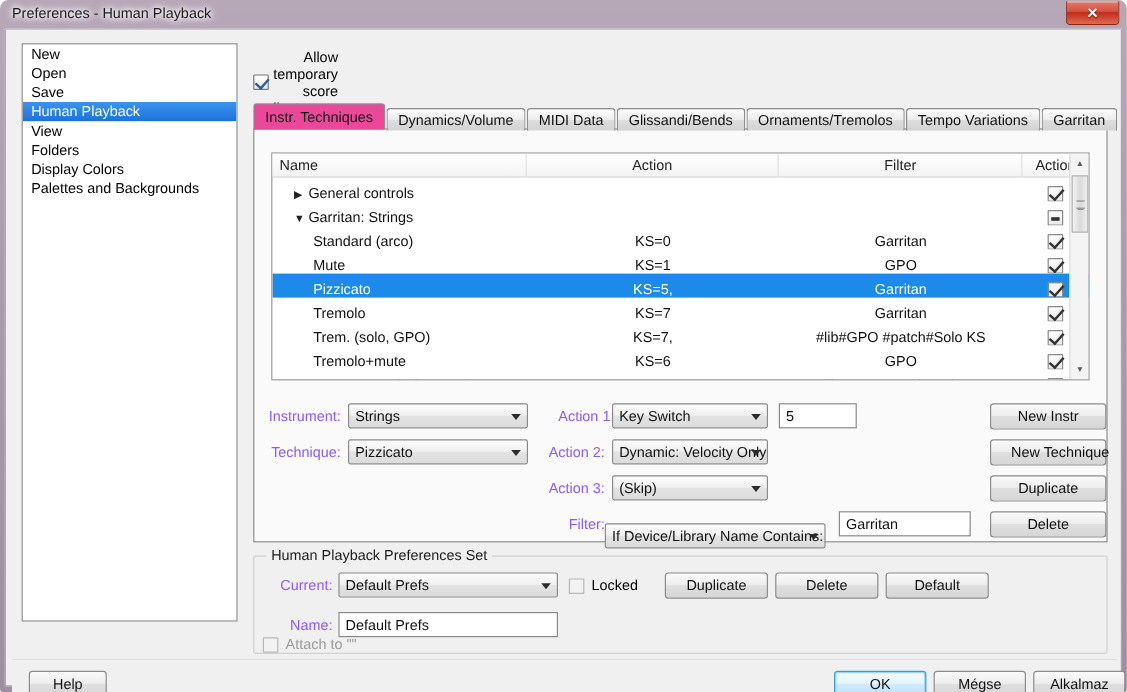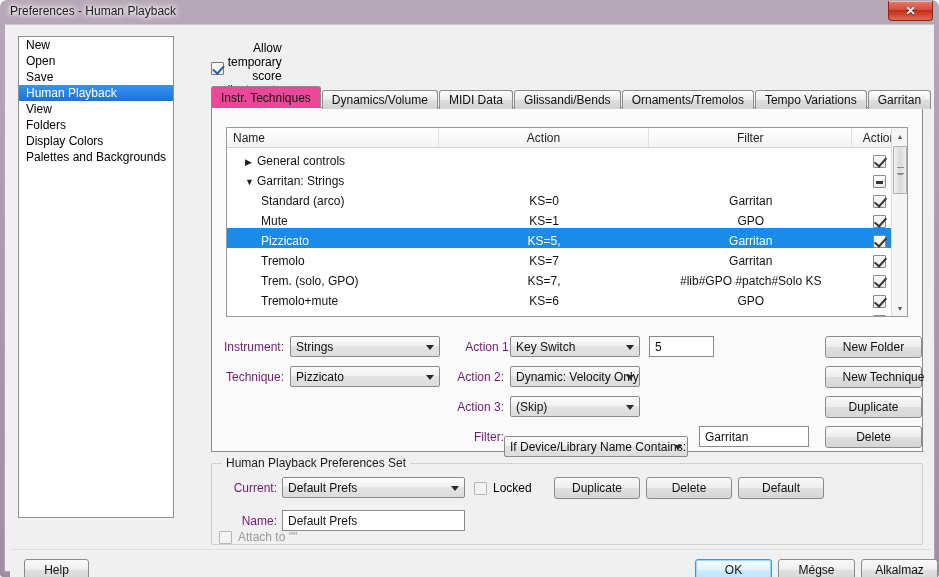--- a/index.html
+++ b/index.html
@@ -62,21 +62,21 @@
     width: 931px; height: 548px;
     background: #f0f0f0;
     border: 1px solid #b0a4b2;
     border-top: 1px solid #cfc5d0;
   }
 
   
   .catlist {
     position: absolute;
     left: 13px; top: 11px;
-    width: 156px; height: 482px;
+    width: 180px; height: 482px;
     background: #ffffff;
     border: 1px solid #8f8f8f;
     overflow: hidden;
   }
   .catlist .item {
     padding: 1px 4px 1px 7px;
     font-size: 12px;
     color: #000;
     line-height: 14px;
     white-space: nowrap;
@@ -259,21 +259,21 @@
     width:7px; height:5px;
     border-top:1px solid #8d8d8d;
     border-bottom:1px solid #8d8d8d;
     box-shadow: 0 2px 0 -1px #8d8d8d;
   }
 
   
   .lbl {
     position:absolute;
     font-size:12px;
-    color:#701a75;
+    color:#8b5cf6;
     text-align:right;
     cursor:default;
   }
   .combo {
     position:absolute;
     height:21px;
     background: linear-gradient(to bottom,#fcfcfc 0%,#f0f0f0 48%,#e3e3e3 50%,#dcdcdc 100%);
     border:1px solid #8a8a8a;
     border-radius:2px;
     font-size:12px;
@@ -527,21 +527,21 @@
 
         <div class="lbl" style="left:228px; top:322px; width:64px;">Filter:</div>
         <div class="combo" style="left:292px; top:328px; width:184px;">
           <span>If Device/Library Name Contains:</span>
           <span class="arrow"></span>
         </div>
         <div class="txtbox" style="left:487px; top:318px; width:110px;">
           <span>Garritan</span>
         </div>
 
-        <div class="btn" style="left:613px; top:228px; width:97px;">New Folder</div>
+        <div class="btn" style="left:613px; top:228px; width:97px;">New Instr</div>
         <div class="btn" style="left:613px; top:258px; width:97px;padding-left:20px;">New Technique</div>
         <div class="btn" style="left:613px; top:288px; width:97px;">Duplicate</div>
         <div class="btn" style="left:613px; top:318px; width:97px;">Delete</div>
 
       </div>
 
       <div class="groupbox">
         <div class="gb-title">Human Playback Preferences Set</div>
 
         <div class="lbl" style="left:10px; top:17px; width:55px;">Current:</div>

